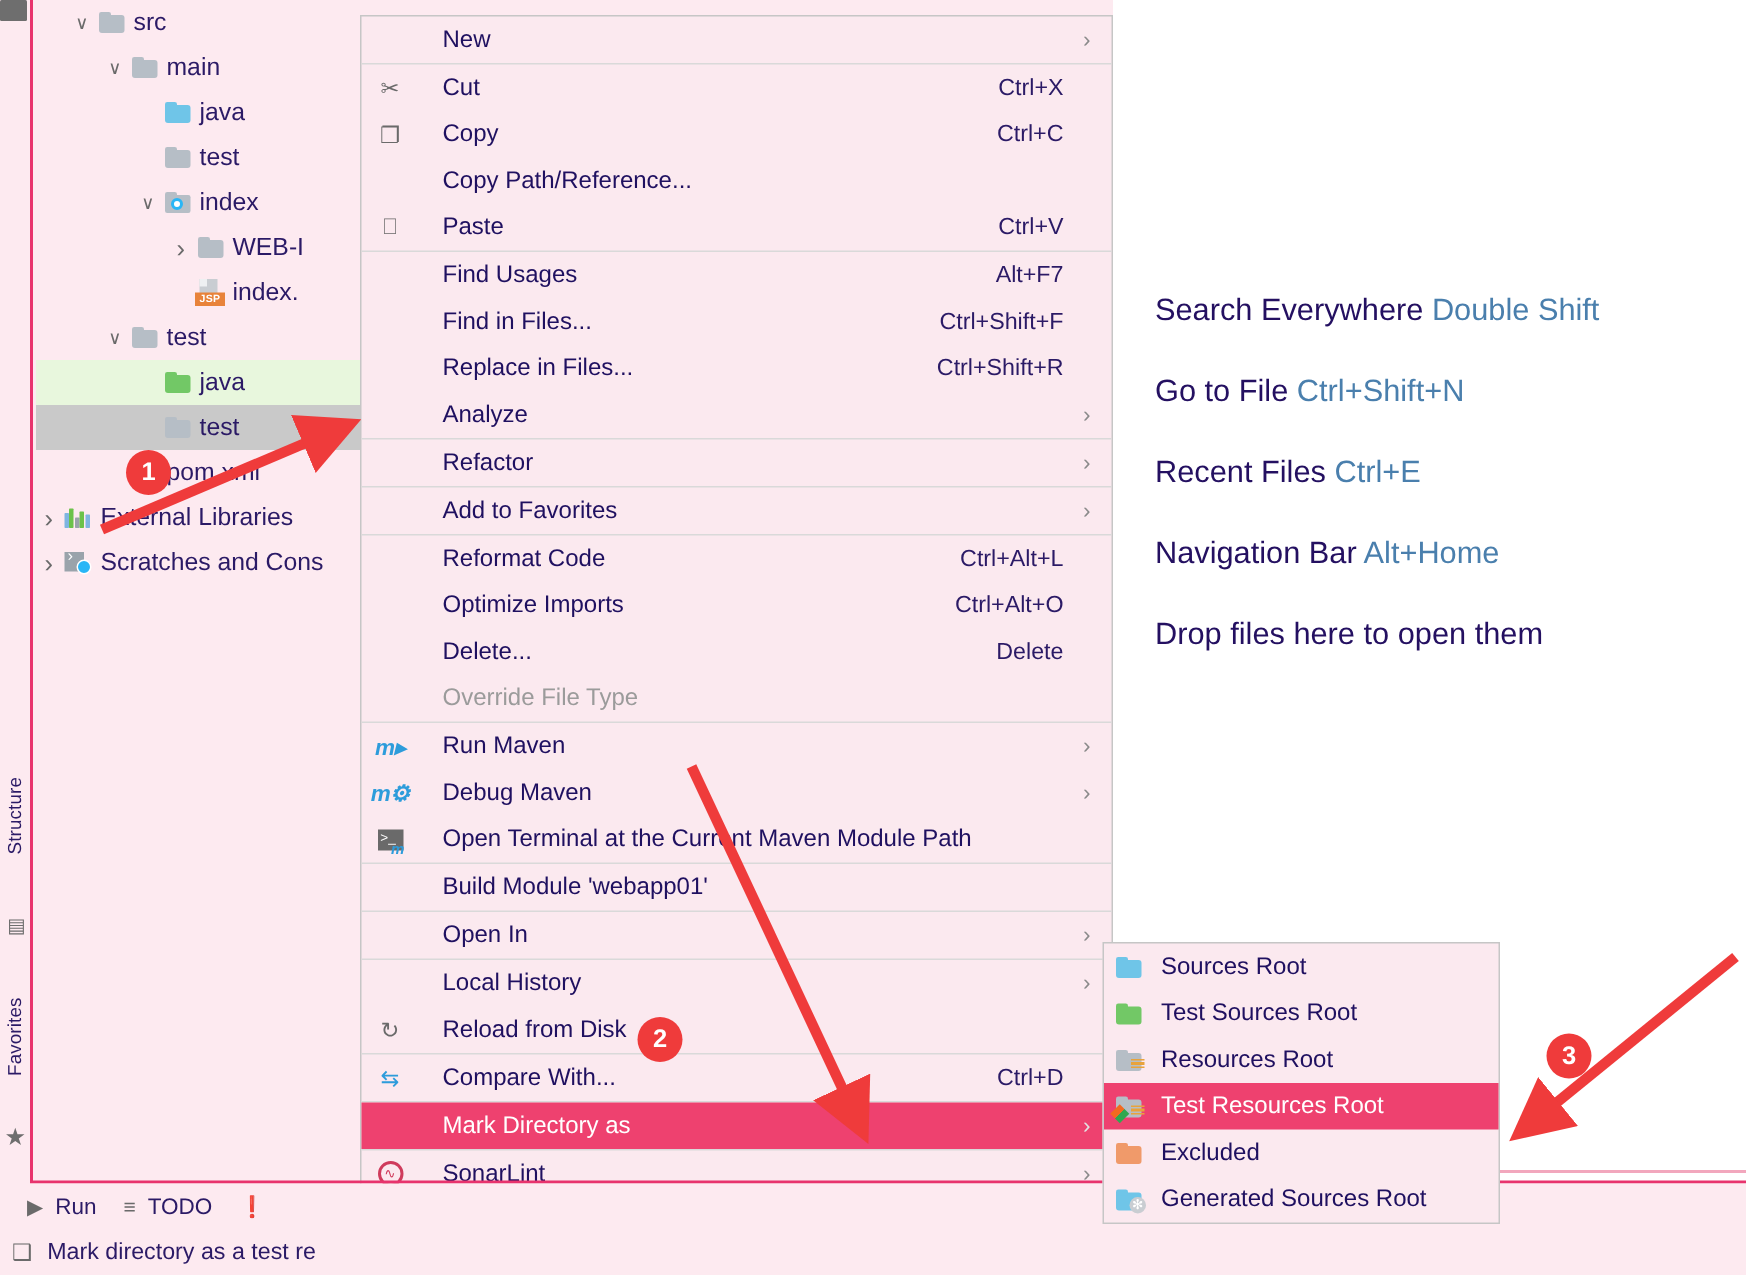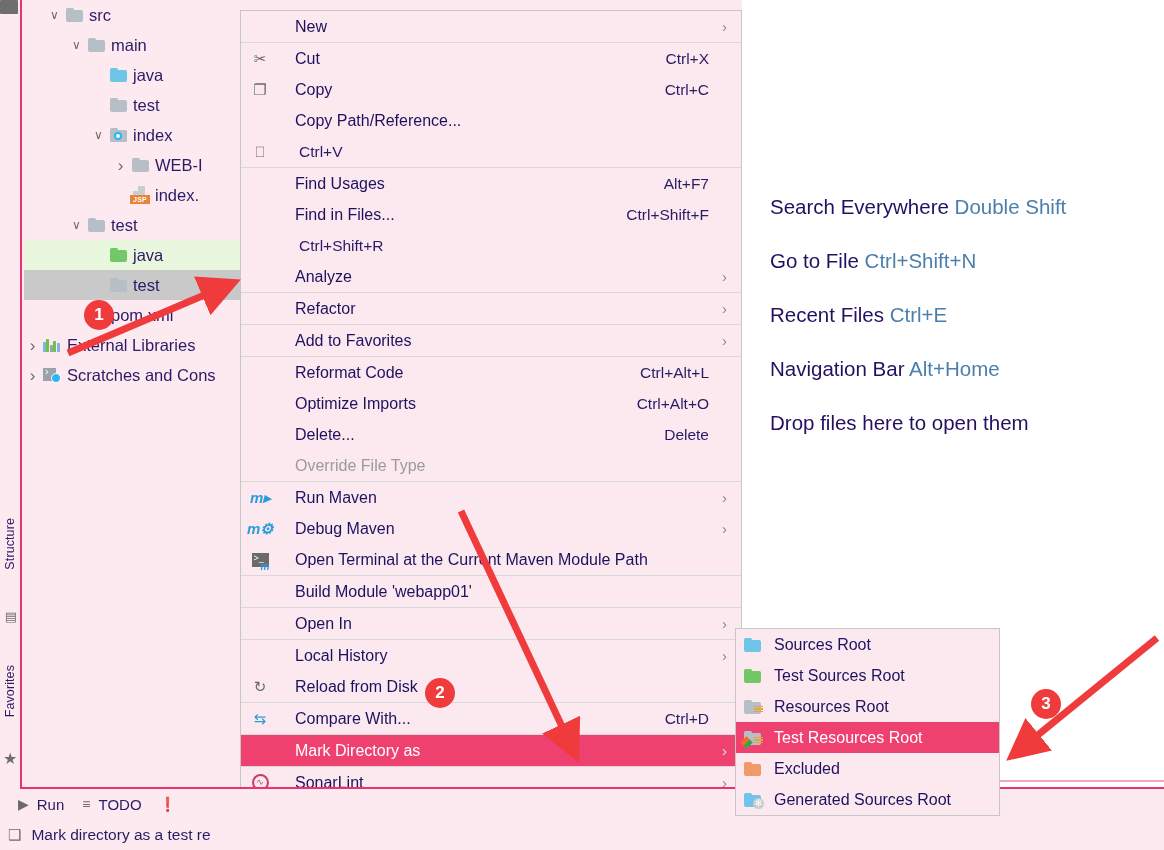--- a/index.html
+++ b/index.html
@@ -349,38 +349,40 @@
       </div>
       <div class="mrow">
         <span class="mico"></span>
         <span class="mlabel">Copy Path/Reference...</span>
         <span class="marrow"></span>
       </div>
       <div class="mrow">
         <span class="mico">
           <span>⎕</span>
         </span>
+        <span class="mlabel">Paste</span>
         <span class="mshort">Ctrl+V</span>
         <span class="marrow"></span>
       </div>
       <div class="msep"></div>
       <div class="mrow">
         <span class="mico"></span>
         <span class="mlabel">Find Usages</span>
         <span class="mshort">Alt+F7</span>
         <span class="marrow"></span>
       </div>
       <div class="mrow">
         <span class="mico"></span>
         <span class="mlabel">Find in Files...</span>
         <span class="mshort">Ctrl+Shift+F</span>
         <span class="marrow"></span>
       </div>
       <div class="mrow">
         <span class="mico"></span>
+        <span class="mlabel">Replace in Files...</span>
         <span class="mshort">Ctrl+Shift+R</span>
         <span class="marrow"></span>
       </div>
       <div class="mrow">
         <span class="mico"></span>
         <span class="mlabel">Analyze</span>
         <span class="marrow">›</span>
       </div>
       <div class="msep"></div>
       <div class="mrow">

